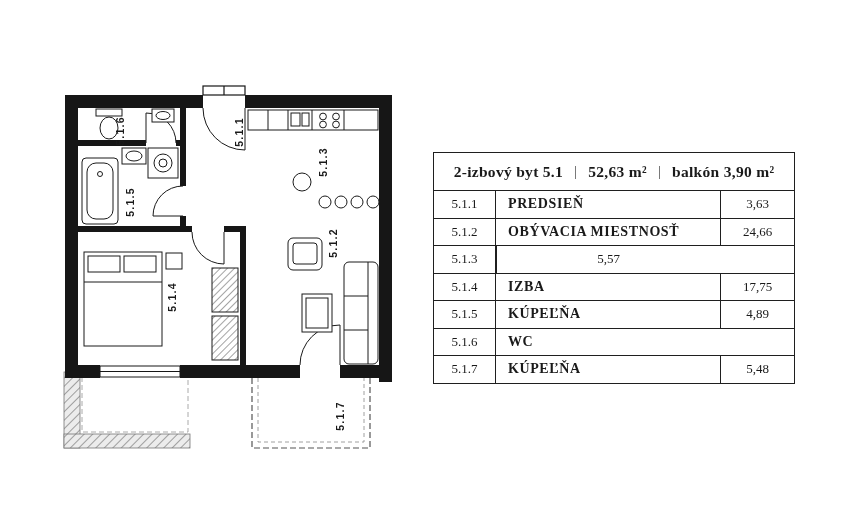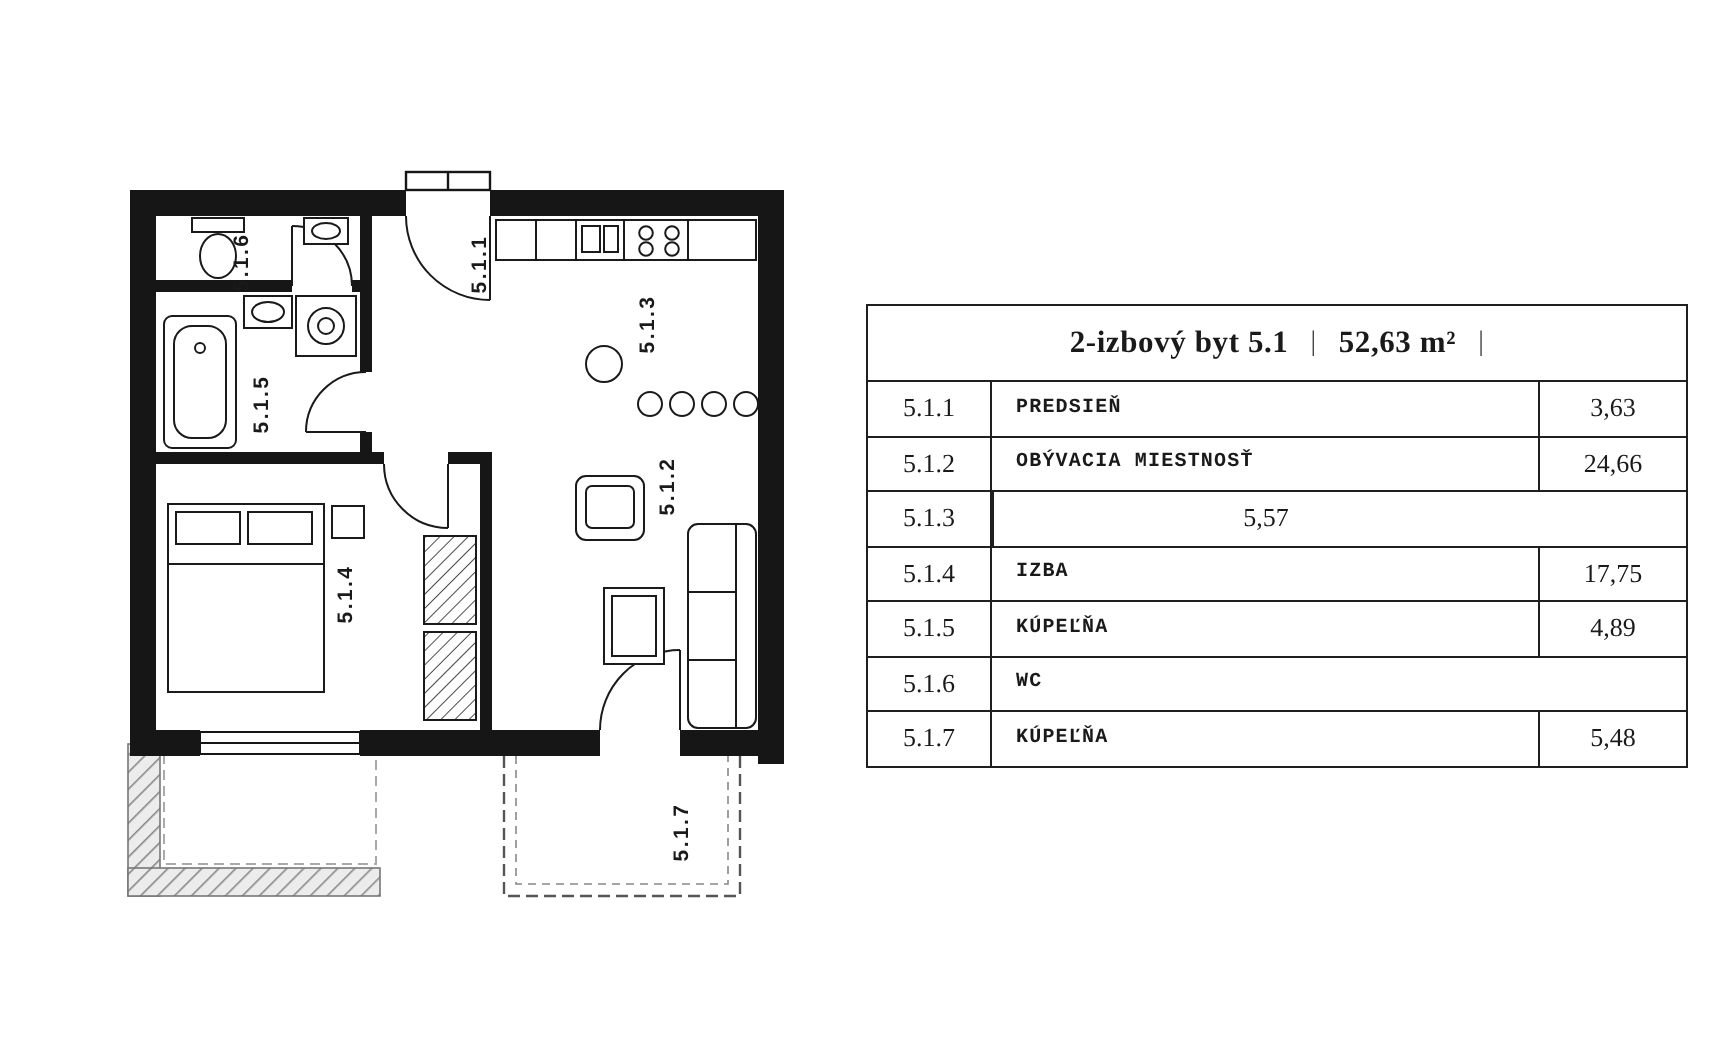--- a/index.html
+++ b/index.html
@@ -7,41 +7,41 @@
     width:861px;height:527px;position:relative;background:#ffffff;
     font-family:"Liberation Serif", serif;color:#1a1a1a;overflow:hidden;
   }
   .plan-wrap{position:absolute;left:0;top:0;width:430px;height:527px;}
   svg text{
     font-family:"Liberation Sans", sans-serif;
     font-size:10.5px;letter-spacing:1.2px;fill:#1a1a1a;font-weight:600;
   }
   
   .area-table{
-    position:absolute;left:433px;top:152px;width:411px;
+    position:absolute;left:433px;top:152px;width:362px;
     border:1.5px solid #1f1f1f;background:#fff;box-sizing:border-box;
   }
   .table-header{
     height:37px;display:flex;align-items:center;justify-content:center;gap:11px;
     font-family:"Liberation Serif", serif;font-weight:bold;font-size:15.5px;
     letter-spacing:0.3px;border-bottom:1px solid #1f1f1f;
   }
   .table-header .sep{font-weight:400;color:#444;font-size:14px;}
   .t-row{
     display:grid;grid-template-columns:62px 1fr 74px;height:26.5px;
   }
   .t-row + .t-row{border-top:1px solid #1f1f1f;}
   .cell{display:flex;align-items:center;box-sizing:border-box;}
   .cell.code{
     justify-content:center;border-right:1px solid #1f1f1f;
     font-family:"Liberation Serif", serif;font-size:13px;
   }
   .cell.name{
     padding-left:12px;
-    font-family:Liberation Mono, monospace;font-size:10px;
+    font-family:Liberation Serif, serif;font-size:14px;
     font-weight:600;letter-spacing:0.6px;
   }
   .cell.area{
     justify-content:center;border-left:1px solid #1f1f1f;
     font-family:Liberation Serif, serif;font-size:13px;
   }
 </style>
 </head>
 <body>
 
@@ -211,20 +211,21 @@
   </g>
 </svg>
 </div>
 
 <div class="area-table">
   <div class="table-header">
     <span>2-izbový byt 5.1</span>
     <span class="sep">|</span>
     <span>52,63 m²</span>
     <span class="sep">|</span>
+    <span>balkón 3,90 m²</span>
   </div>
   <div class="table-body">
     <div class="t-row">
       <div class="cell code">5.1.1</div>
       <div class="cell name">PREDSIEŇ</div>
       <div class="cell area">3,63</div>
     </div>
     <div class="t-row">
       <div class="cell code">5.1.2</div>
       <div class="cell name">OBÝVACIA MIESTNOSŤ</div>

